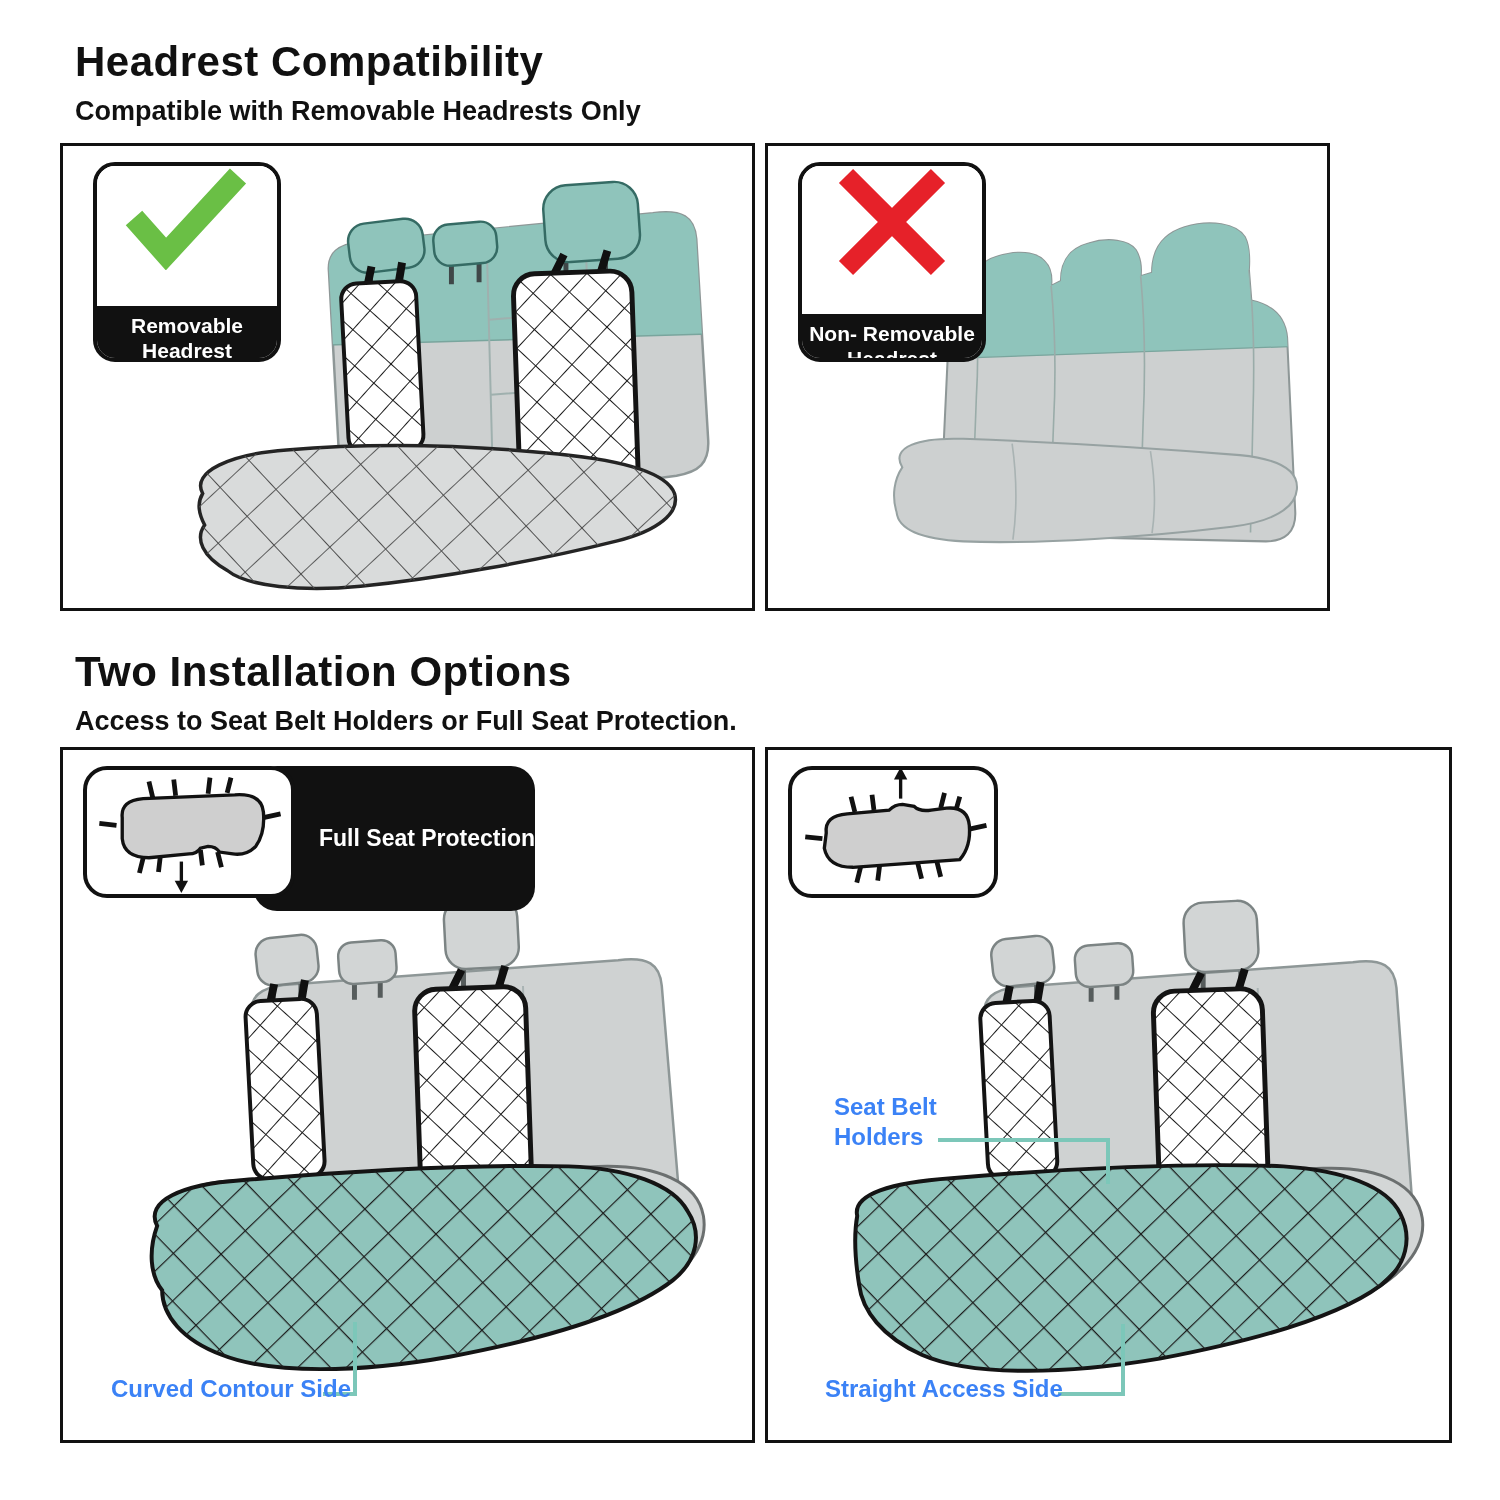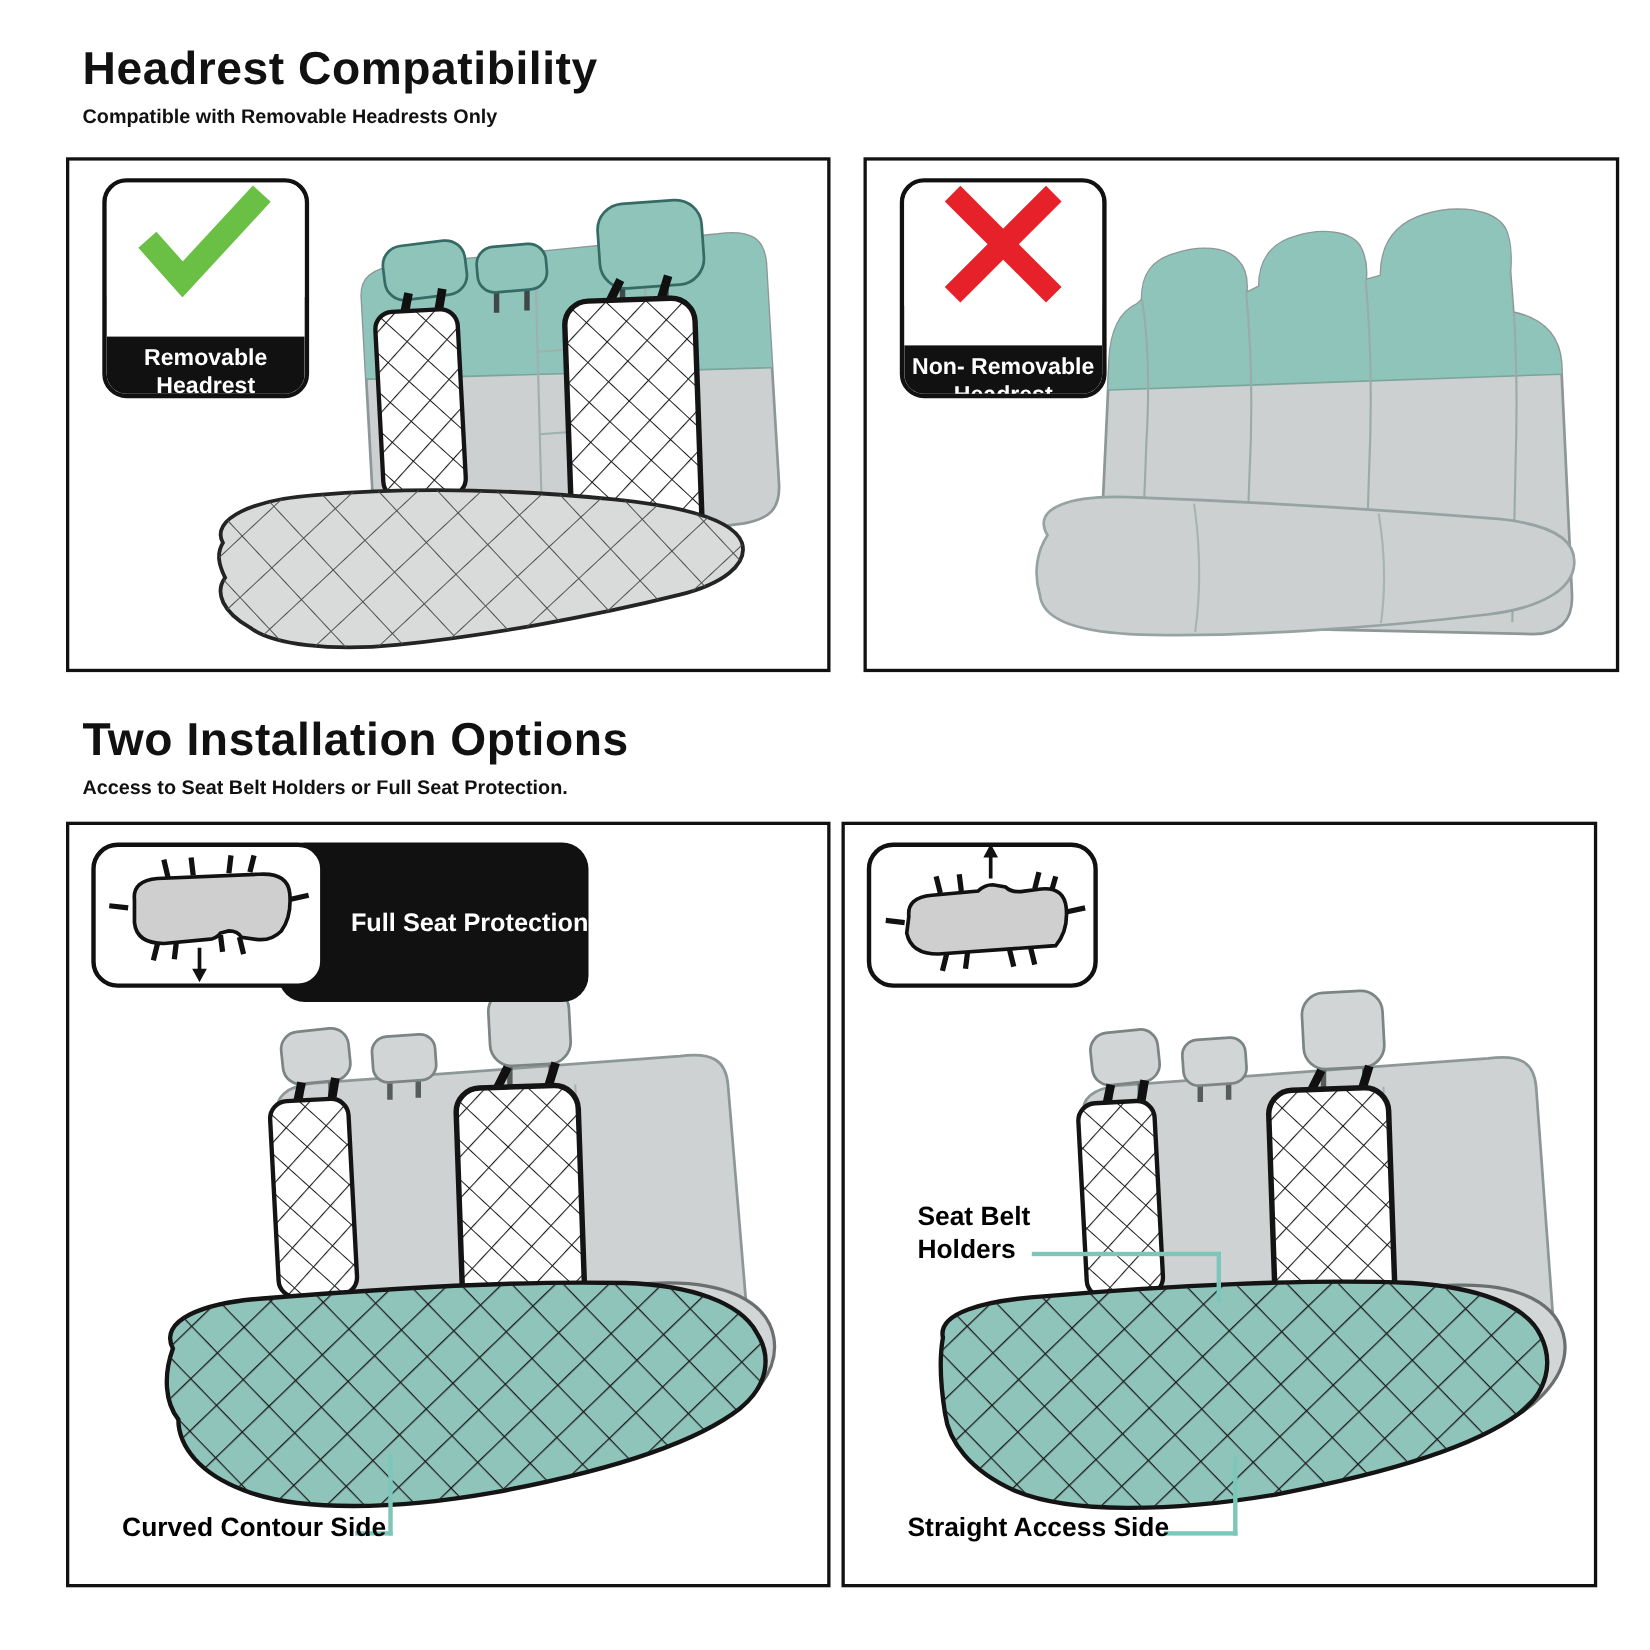--- a/index.html
+++ b/index.html
@@ -1,40 +1,40 @@
 <!DOCTYPE html>
 <html><head>
 <meta charset="utf-8">
 <style>
   html,body{margin:0;padding:0;background:#fff;}
   .canvas{position:relative;width:1500px;height:1500px;background:#ffffff;
           font-family:"Liberation Sans",sans-serif;color:#111;overflow:hidden;}
   .h1{position:absolute;left:75px;font-size:42px;font-weight:700;letter-spacing:.5px;margin:0;}
-  .sub{position:absolute;left:75px;font-size:18px;font-weight:700;margin:0;}
+  .sub{position:absolute;left:75px;font-size:27px;font-weight:700;margin:0;}
   .panel{position:absolute;border:3px solid #111;background:#fff;box-sizing:border-box;}
   .p-tl{left:60px;top:143px;width:695px;height:468px;}
-  .p-tr{left:785px;top:143px;width:687px;height:468px;}
+  .p-tr{left:765px;top:143px;width:565px;height:468px;}
   .p-bl{left:60px;top:747px;width:695px;height:696px;}
   .p-br{left:765px;top:747px;width:687px;height:696px;}
   .illus{position:absolute;left:0;top:0;width:100%;height:100%;}
   
   .hr-badge{position:absolute;left:30px;top:16px;width:180px;height:192px;border:4px solid #111;
             border-radius:22px;overflow:hidden;background:#fff;display:flex;flex-direction:column;z-index:5;}
   .hr-badge-top{flex:1;display:flex;align-items:center;justify-content:center;background:#fff;}
   .hr-badge-bottom{background:#111;color:#fff;text-align:center;font-weight:700;font-size:21px;
                    line-height:1.2;padding:7px 4px 13px 4px;margin-top:36px;}
   .hr-badge-bottom span{display:block;}
   
   .pill{position:absolute;background:#111;color:#fff;border-radius:24px;display:flex;flex-direction:column;
         align-items:center;justify-content:center;font-weight:700;font-size:23px;line-height:1.25;z-index:4;}
   .pill span{display:block;text-align:center;}
   .icon-box{position:absolute;background:#fff;border:4px solid #111;border-radius:24px;z-index:5;
             display:flex;align-items:center;justify-content:center;box-sizing:border-box;}
   
-  .callout{position:absolute;font-size:24px;font-weight:700;color:#000000;line-height:1.25;z-index:6;}
+  .callout{position:absolute;font-size:24px;font-weight:700;color:#3b82f6;line-height:1.25;z-index:6;}
   .callout span{display:block;}
   .elbow{position:absolute;z-index:6;}
   .elbow.rb{border-right:4px solid #7cc7b9;border-bottom:4px solid #7cc7b9;}
   .elbow.rt{border-right:4px solid #7cc7b9;border-top:4px solid #7cc7b9;}
 </style>
 </head>
 <body>
 
 <div class="canvas">
 

